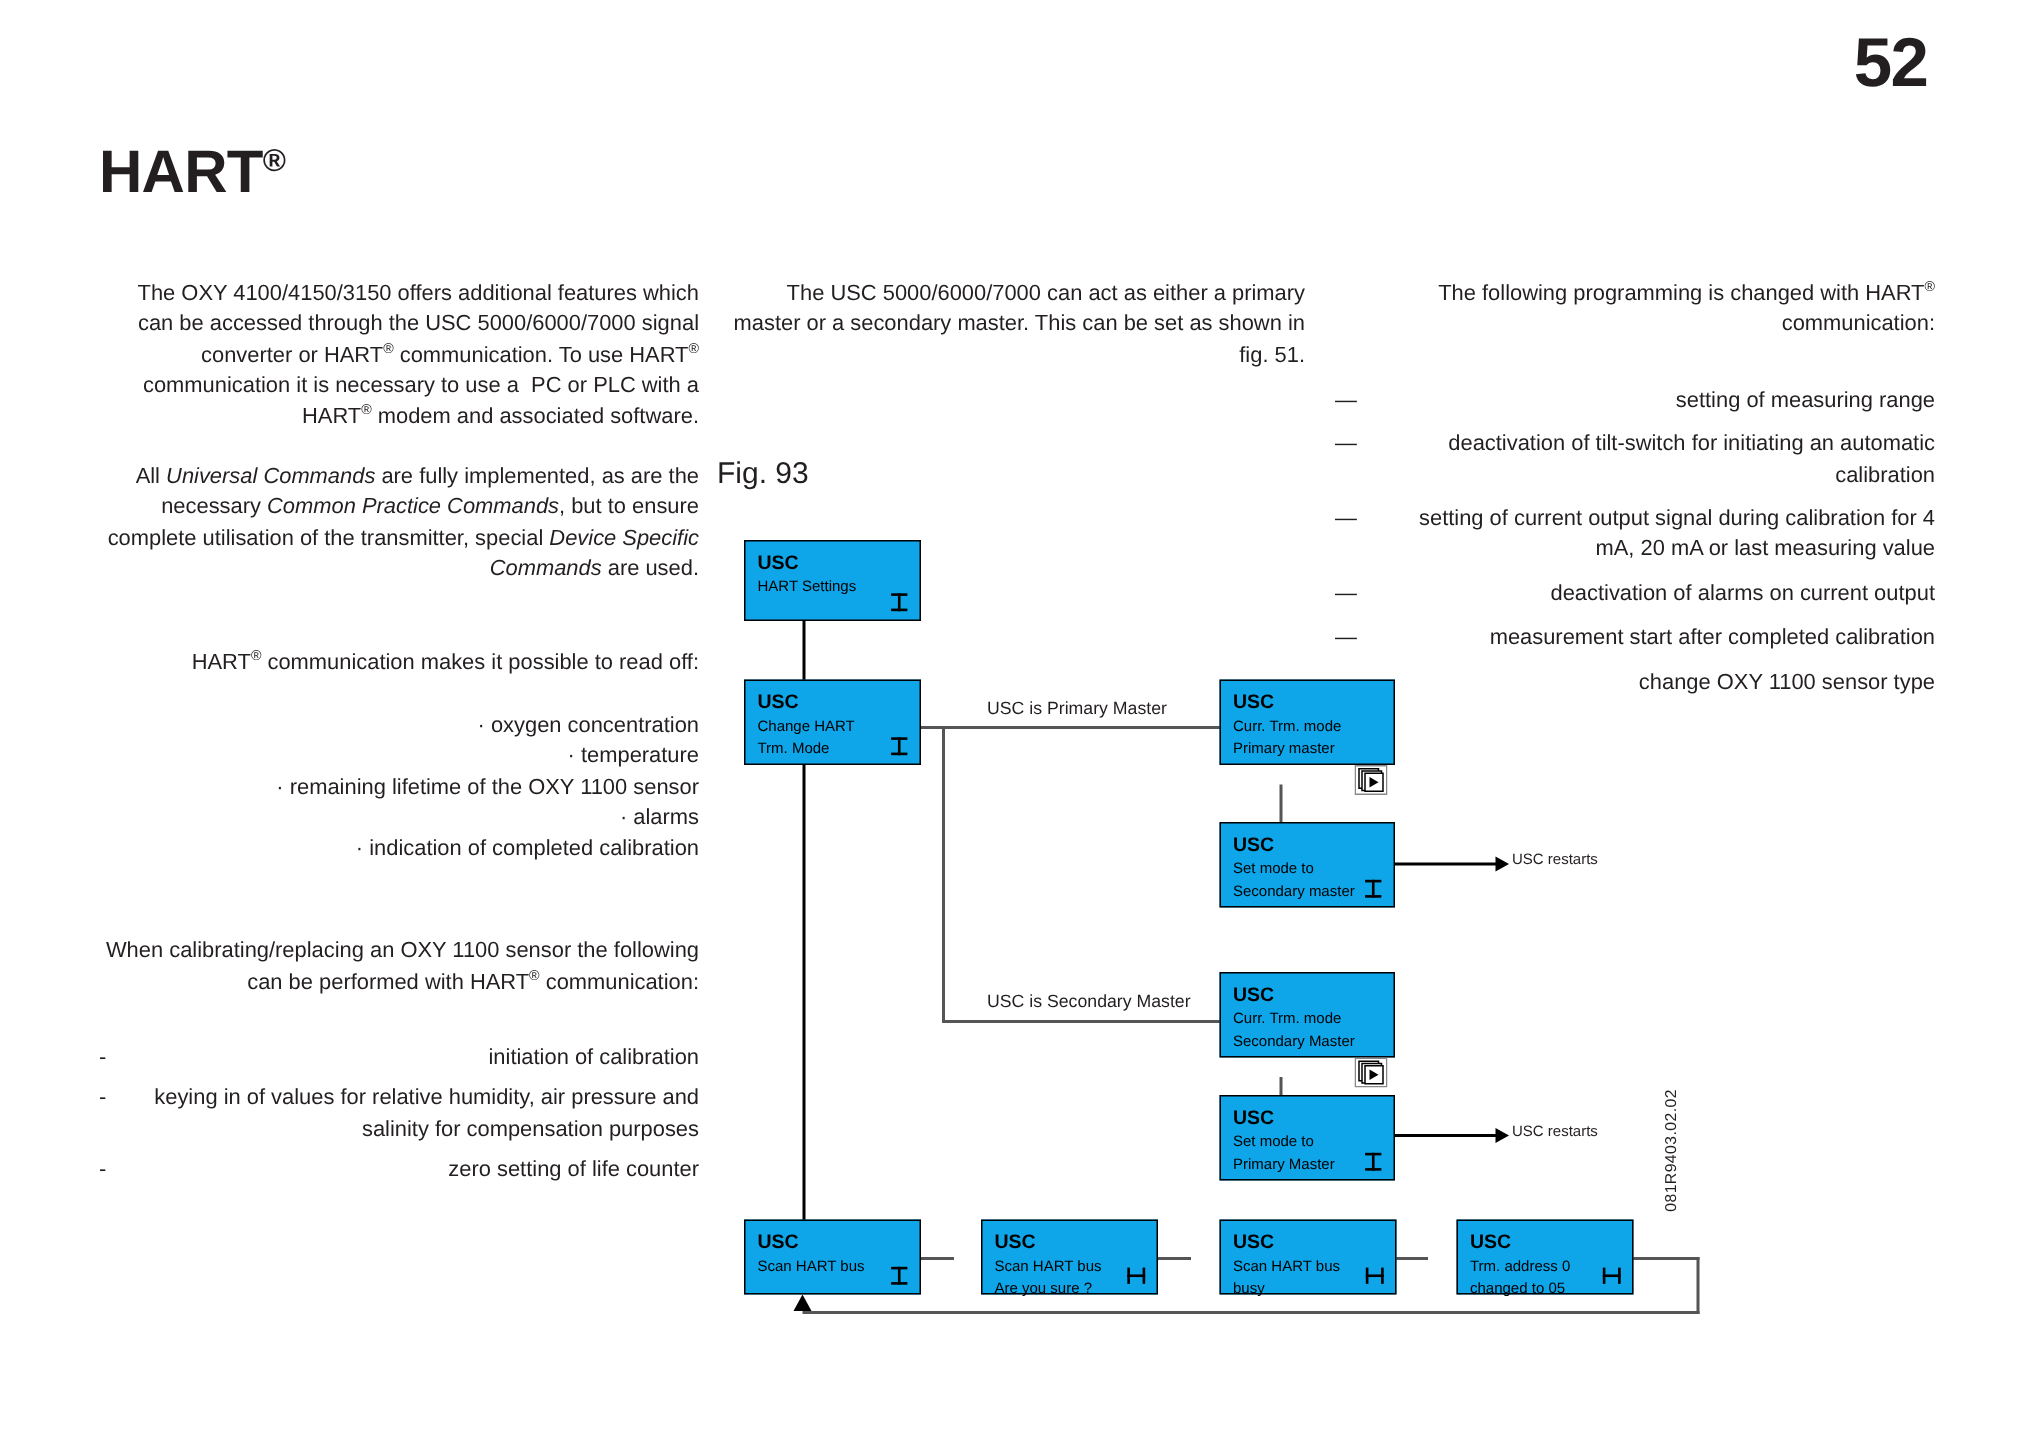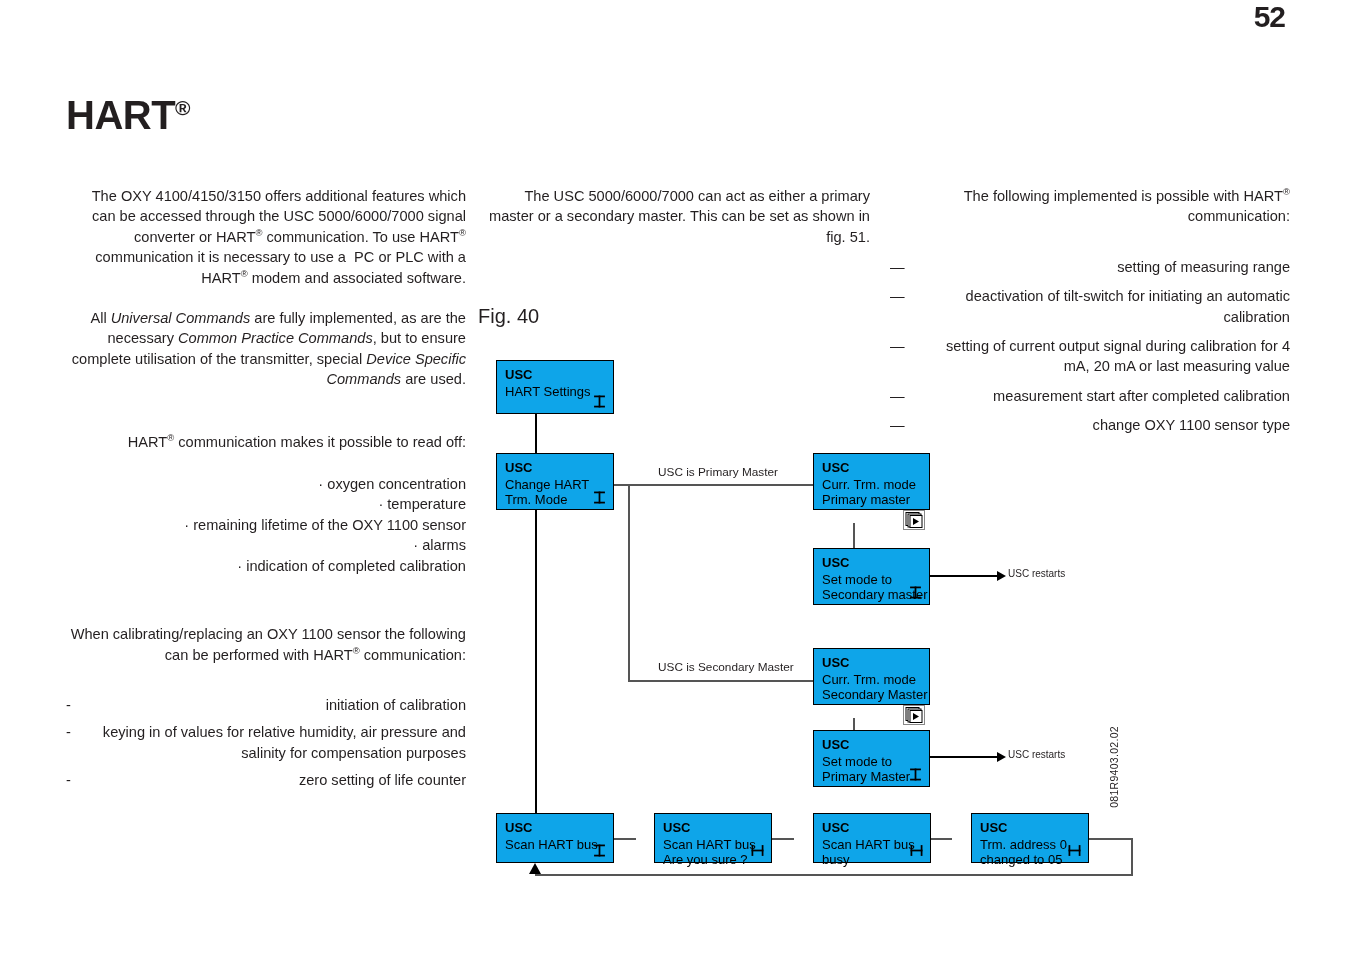--- a/index.html
+++ b/index.html
@@ -12,23 +12,23 @@
     height: 954px;
     position: relative;
     font-family: "Liberation Sans", sans-serif;
     color: #231f20;
     overflow: hidden;
   }
 
   
   #page-number {
     position: absolute;
-    top: 2px;
+    top: 18px;
     right: 66px;
-    font-size: 30px;
+    font-size: 46px;
     font-weight: bold;
     letter-spacing: -1px;
     line-height: 1;
     color: #231f20;
   }
   #page-title {
     position: absolute;
     left: 66px;
     top: 68px;
     font-size: 40px;
@@ -134,21 +134,21 @@
     padding: 6px 8px 0 8px;
   }
   .fbox .fb-title {
     font-size: 13px;
     font-weight: bold;
     line-height: 15px;
     margin-bottom: 3px;
     color: #000;
   }
   .fbox .fb-line {
-    font-size: 13px;
+    font-size: 10px;
     line-height: 14.5px;
     color: #000;
     white-space: nowrap;
   }
 
   
   .ibeam-icon {
     position: absolute;
     right: 7px;
     bottom: 5px;
@@ -251,31 +251,32 @@
     <li>initiation of calibration</li>
     <li>keying in of values for relative humidity, air pressure and salinity for compensation purposes</li>
     <li>zero setting of life counter</li>
   </ul>
 </div>
 
 <div class="column" id="col-mid">
   <p class="para">The USC 5000/6000/7000 can act as either a primary master or a secondary master. This can be set as shown in fig. 51.</p>
 </div>
 
-<div id="fig-caption">Fig. 40</div>
+<div id="fig-caption">Fig. 93</div>
 
 <div class="column" id="col-right">
-  <p class="para"><span>The following implemented is possible with HART</span><sup class="reg">®</sup><br><span>communication:</span></p>
+  <p class="para"><span>The following programming is changed with HART</span><sup class="reg">®</sup><br><span>communication:</span></p>
 
   <div class="spacer-sm"></div>
 
   <ul class="emdashlist">
     <li>setting of measuring range</li>
     <li>deactivation of tilt-switch for initiating an automatic calibration</li>
     <li>setting of current output signal during calibration for 4 mA, 20 mA or last measuring value</li>
+    <li>deactivation of alarms on current output</li>
     <li>measurement start after completed calibration</li>
     <li>change OXY 1100 sensor type</li>
   </ul>
 </div>
 
 <div id="figure">
 
   <div class="ln v blk" style="left:57px; top:52px; height:42px;"></div>
 
   <div class="ln v blk" style="left:57px; top:128px; height:338px;"></div>

